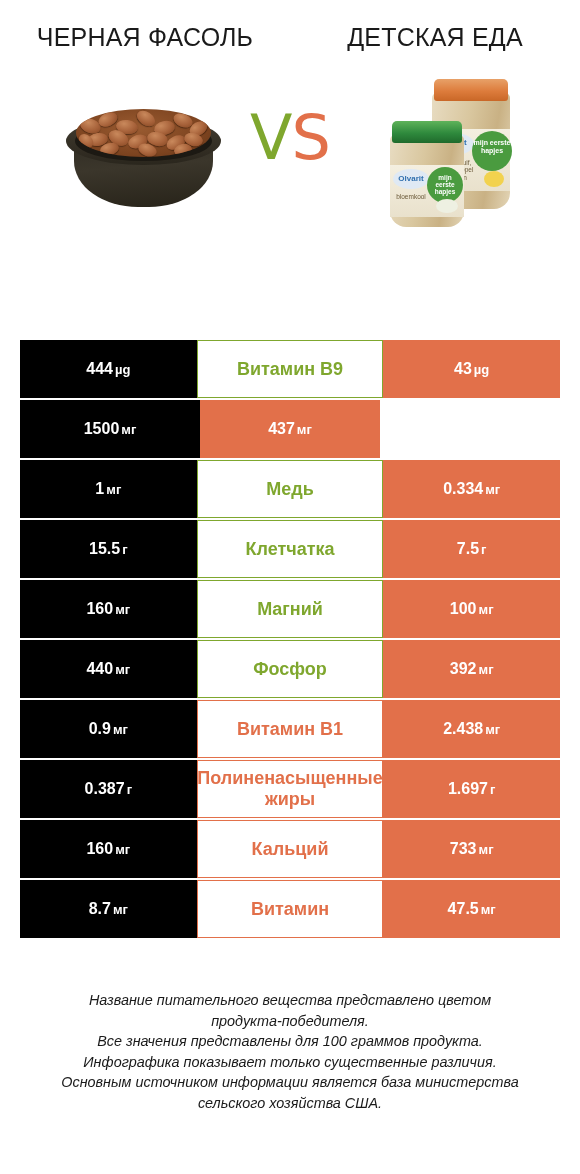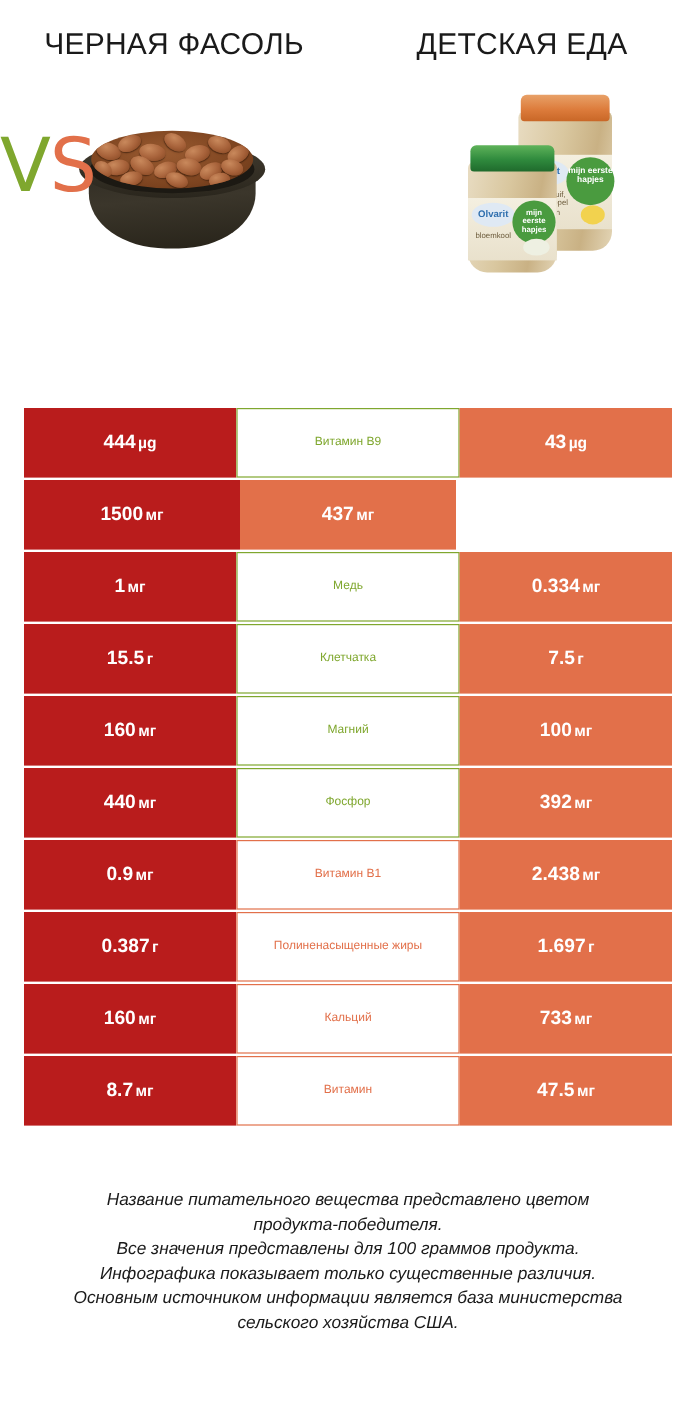--- a/index.html
+++ b/index.html
@@ -147,21 +147,21 @@
   }
   .jar-sub {
     position: absolute;
     text-align: center;
   }
 
   .vs {
     position: absolute;
     left: 0; right: 0;
     top: 38px;
-    text-align: left;
+    text-align: center;
     font-size: 62px;
     font-weight: 400;
     letter-spacing: -1px;
     line-height: 1;
     font-family: "DejaVu Sans", sans-serif;
   }
   .vs .v { color: #7FA72E; }
   .vs .s { color: #E2704A; }
 
   
@@ -177,21 +177,21 @@
     margin-bottom: 2px;
   }
   .cell {
     display: flex;
     align-items: center;
     justify-content: center;
     box-sizing: border-box;
   }
   .cell-left {
     width: 180px;
-    background: #b91c1c;
+    background: #000000;
     color: #ffffff;
   }
   .cell-right {
     width: 180px;
     background: #E2704A;
     color: #ffffff;
   }
   .cell-mid {
     width: 180px;
     background: #ffffff;
@@ -201,22 +201,22 @@
     text-align: center;
     display: block;
     line-height: 1.15;
     padding-top: 0;
   }
   .mid-inner {
     height: 100%;
     display: flex;
     align-items: center;
     justify-content: center;
-    font-size: 10px;
-    font-weight: 400;
+    font-size: 18px;
+    font-weight: 700;
     white-space: normal;
   }
   .mid-inner.nowrap {
     white-space: nowrap;
   }
   .mid-green {
     border-top: 1px solid #7FA72E;
     border-bottom: 1px solid #7FA72E;
     border-left: 1px solid #7FA72E;
     border-right: 1px solid #7FA72E;

